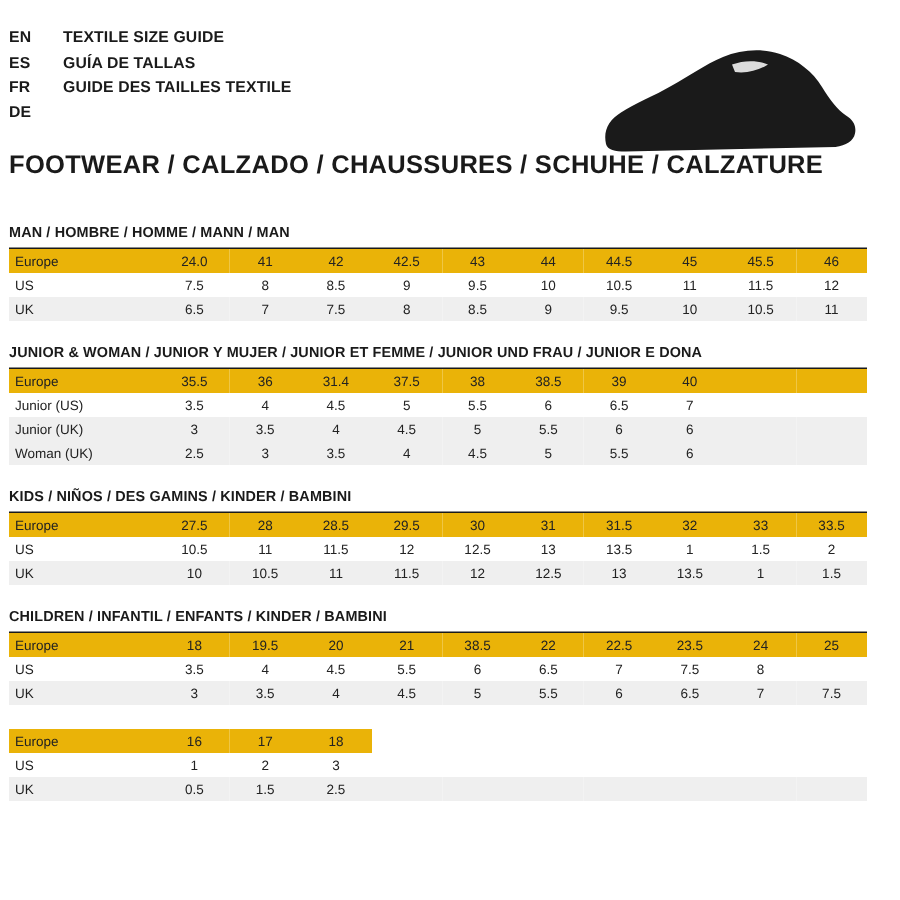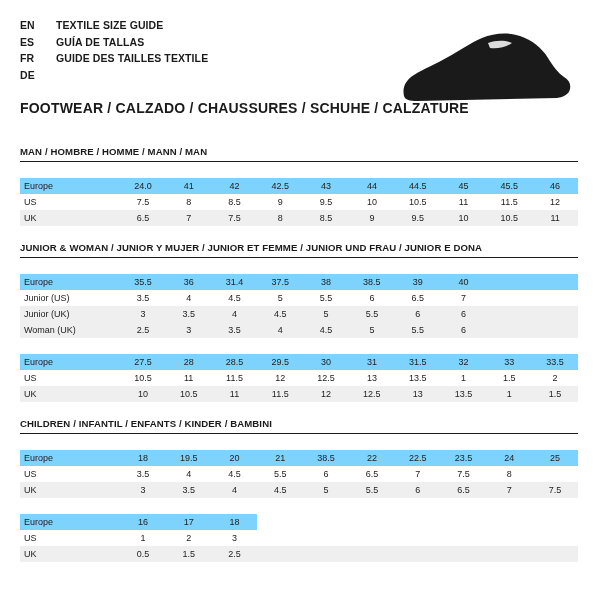--- a/index.html
+++ b/index.html
@@ -12,21 +12,21 @@
     background: #ffffff;
     font-family: "Liberation Sans", sans-serif;
     color: #1a1a1a;
     overflow: hidden;
   }
   .page {
     position: relative;
     width: 600px;
     height: 460px;
     box-sizing: border-box;
-    padding: 18px 22px 0 20px;
+    padding: 18px 22px 0 6px;
   }
 
   
   .header {
     position: relative;
     display: flex;
     align-items: flex-start;
   }
   .lang-block {
     display: flex;
@@ -52,58 +52,58 @@
   .shoe-wrap {
     position: absolute;
     right: 6px;
     top: 12px;
     width: 180px;
     height: 80px;
   }
 
   .footwear-line {
     margin-top: 17px;
-    font-size: 14px;
+    font-size: 17px;
     font-weight: bold;
     letter-spacing: 0.2px;
   }
 
   
   .section {
     margin-top: 16px;
   }
   .section.first { margin-top: 30px; }
   .section-title {
     font-size: 9.6px;
     font-weight: bold;
     letter-spacing: 0.1px;
     padding-bottom: 4px;
     border-bottom: 1px solid #1a1a1a;
-    margin-bottom: 16px;
+    margin-bottom: 0;
   }
   table.size-table {
     border-collapse: collapse;
     width: 100%;
     table-layout: fixed;
   }
   table.size-table td {
     font-size: 9px;
     height: 16px;
     line-height: 16px;
     padding: 0;
     text-align: center;
     color: #222;
   }
   table.size-table td.rowhead {
     text-align: left;
     padding-left: 4px;
     width: 96px;
   }
   tr.shaded td {
-    background: #7dd3fc;
+    background: #eab308;
   }
   tr.plain td {
     background: #ffffff;
   }
   tr.alt td {
     background: #efefef;
   }
 </style>
 </head>
 <body>
@@ -242,20 +242,21 @@
           <td>5.5</td>
           <td>6</td>
           <td></td>
           <td></td>
         </tr>
       </tbody>
     </table>
   </div>
 
   <div class="section">
+    <div class="section-title">KIDS / NIÑOS / DES GAMINS / KINDER / BAMBINI</div>
     <table class="size-table">
       <tbody>
         <tr class="shaded">
           <td class="rowhead">Europe</td>
           <td>27.5</td>
           <td>28</td>
           <td>28.5</td>
           <td>29.5</td>
           <td>30</td>
           <td>31</td>

